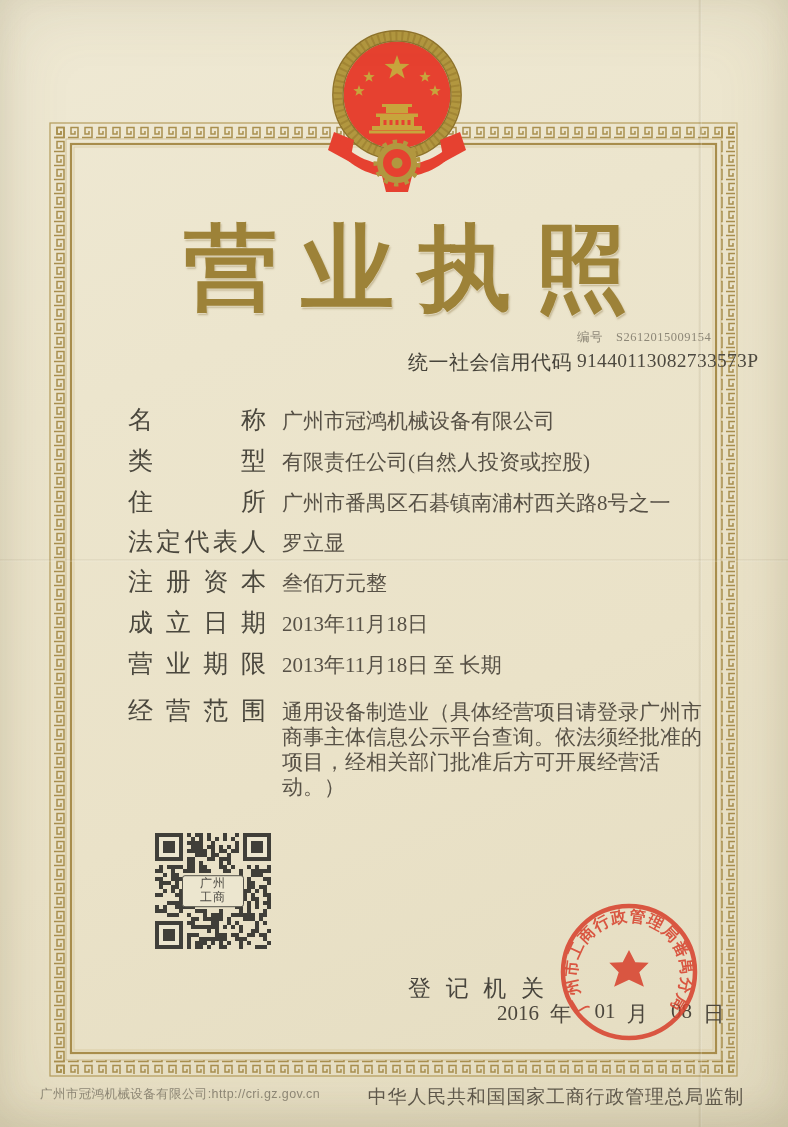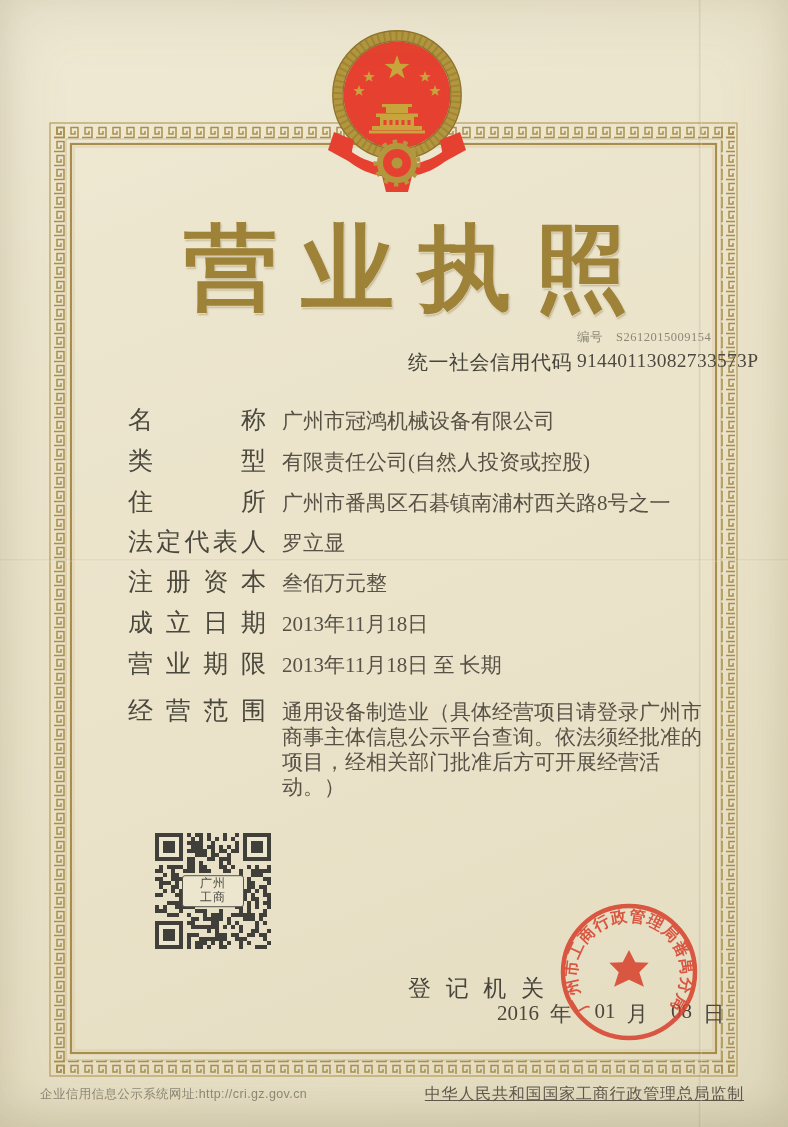--- a/index.html
+++ b/index.html
@@ -39,21 +39,21 @@
     font-size:12px;line-height:1.15;letter-spacing:1px;text-align:center;color:#4c4a43;}
   .reg-label{position:absolute;left:408px;top:961px;width:136px;font-size:23px;font-weight:500;color:#48453d;
     text-align:justify;text-align-last:justify;margin-top:12px;}
   .date-row{position:absolute;left:497px;top:999px;display:flex;align-items:center;gap:11px;
     font-size:21.5px;color:#4c473d;}
   .date-row .num{font-family:"Liberation Serif","DejaVu Serif",serif;font-size:21px;}
   .date-row .raised{margin-top:-4px;margin-left:12px;}
   .date-row .unit{font-weight:500;}
   .stamp{position:absolute;left:556px;top:898px;width:146px;height:146px;opacity:.87;}
   .footer-left{position:absolute;left:40px;top:1086px;font-size:12.5px;color:#8f8978;letter-spacing:.4px;}
-  .footer-right{position:absolute;right:44px;top:1084px;font-size:16px;color:#5f594d;letter-spacing:.8px;text-decoration:underline;}
+  .footer-right{position:absolute;right:44px;top:1084px;font-size:19px;color:#5f594d;letter-spacing:.8px;}
 </style>
 </head>
 <body>
 
 <div class="photo">
 
   <svg class="frame" width="788" height="1127" aria-hidden="true">
     <defs>
       <pattern id="mea" width="14" height="14" patternUnits="userSpaceOnUse" patternTransform="translate(52,125)">
         <path d="M2 12.5 H12 V2.5 H5 V9 H9 V6" fill="none" stroke="#a98f4e" stroke-width="1.5"></path>
@@ -194,18 +194,18 @@
     <defs>
       <path id="seal-arc" d="M33,110 A52.5,52.5 0 1 1 113,110" fill="none"></path>
     </defs>
     <circle cx="73" cy="74" r="66" fill="none" stroke="#d8422e" stroke-width="4.5"></circle>
     <path fill="#d8422e" d="M73,53 L79.3,65.3 92.7,65.7 83.3,75.3 87.9,89.8 73,82.8 58.1,89.8 62.7,75.3 53.3,65.7 66.7,65.3 Z" transform="translate(0,-1) scale(1)"></path>
     <text font-size="16" fill="#d8422e" letter-spacing="1" font-weight="600" style="font-family:'Liberation Sans','DejaVu Sans',sans-serif;">
       <textPath href="#seal-arc" startOffset="0">广州市工商行政管理局番禺分局</textPath>
     </text>
   </svg>
 
-  <div class="footer-left">企业信用信息公示系统网址:http://cri.gz.gov.cn</div>
+  <div class="footer-left">广州市冠鸿机械设备有限公司:http://cri.gz.gov.cn</div>
   <div class="footer-right">中华人民共和国国家工商行政管理总局监制</div>
 
   <div class="vcrease"></div>
   <div class="hcrease"></div>
 </div>
 
 </body></html>

